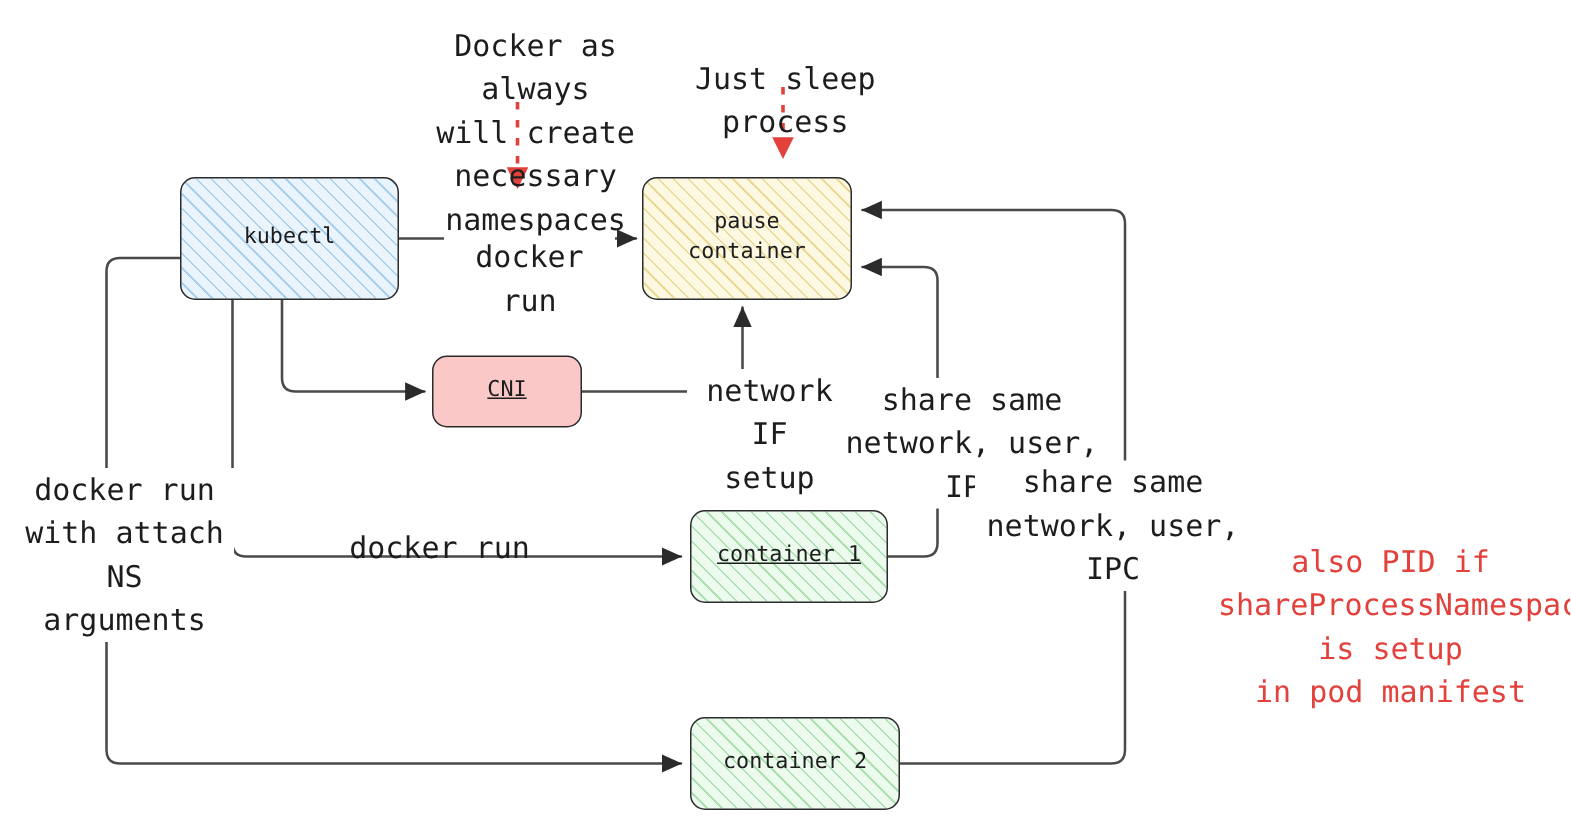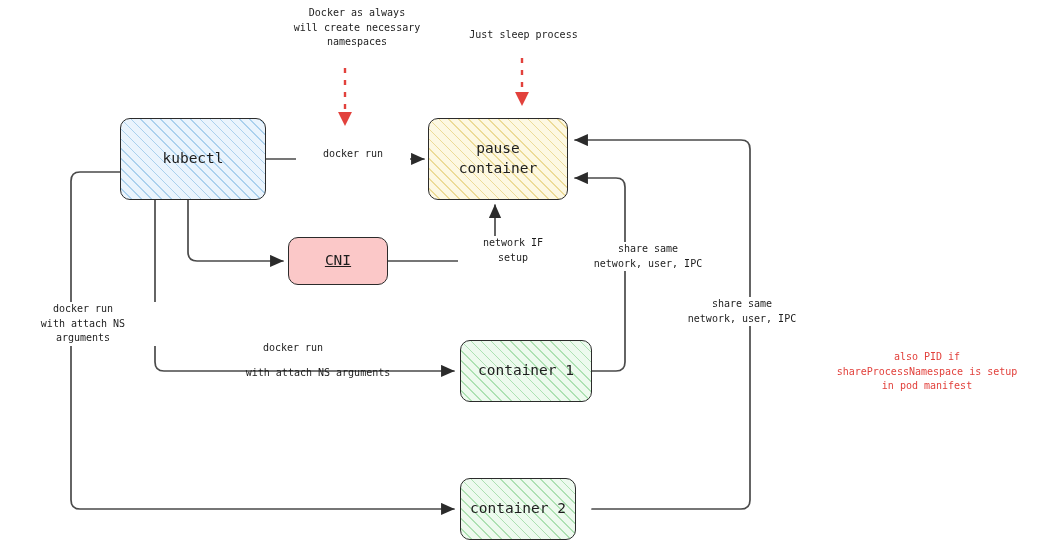--- a/index.html
+++ b/index.html
@@ -65,40 +65,42 @@
   }
   .node-c1 {
     left: 460px; top: 340px; width: 132px; height: 62px;
     background-color: #edfaee;
     background-image: repeating-linear-gradient(
       45deg,
       rgba(110,200,120,0.5) 0px,
       rgba(110,200,120,0.5) 1.1px,
       rgba(0,0,0,0) 1.1px,
       rgba(0,0,0,0) 7px);
+    text-decoration: underline;
   }
   .node-c2 {
-    left: 460px; top: 478px; width: 116px; height: 62px;
+    left: 460px; top: 478px; width: 140px; height: 62px;
     background-color: #edfaee;
     background-image: repeating-linear-gradient(
       45deg,
       rgba(110,200,120,0.5) 0px,
       rgba(110,200,120,0.5) 1.1px,
       rgba(0,0,0,0) 1.1px,
       rgba(0,0,0,0) 7px);
   }
   .lbl {
     position: absolute;
     font-family: "DejaVu Sans Mono", "Liberation Mono", monospace;
-    font-size: 10px;
+    font-size: 20px;
     line-height: 1.45;
     color: #1d1d1d;
     text-align: center;
     white-space: pre-line;
     z-index: 4;
+    margin-top: 10px;
   }
   .lbl.red { color: #e2413c; }
   .lbl-bg {
     background: #ffffff;
     padding: 0 3px;
   }
   
   .lbl-note-docker   { left: 262px; top: 6px;   width: 190px; }
   .lbl-note-sleep    { left: 436px; top: 28px;  width: 175px; }
   .lbl-dockerrun-top { left: 296px; top: 147px; width: 108px; }
@@ -166,21 +168,20 @@
   <div class="lbl lbl-note-sleep">Just sleep process</div>
 
   <div class="lbl lbl-dockerrun-top lbl-bg">docker run</div>
 
   <div class="lbl lbl-left-loop lbl-bg">docker run
 with attach NS
 arguments</div>
 
   <div class="lbl lbl-dr-above">docker run</div>
 
-  <div class="lbl lbl-dr-below">with attach NS arguments</div>
 
   <div class="lbl lbl-netif lbl-bg">network IF
 setup</div>
 
   <div class="lbl lbl-share-1 lbl-bg">share same
 network, user, IPC</div>
 
   <div class="lbl lbl-share-2 lbl-bg">share same
 network, user, IPC</div>
 

